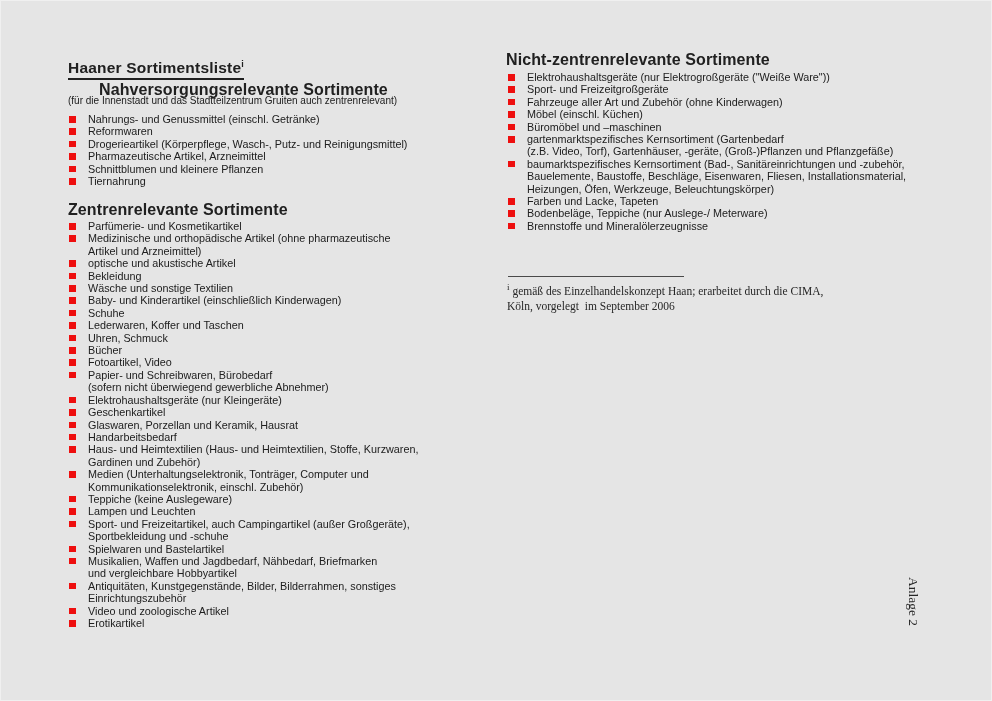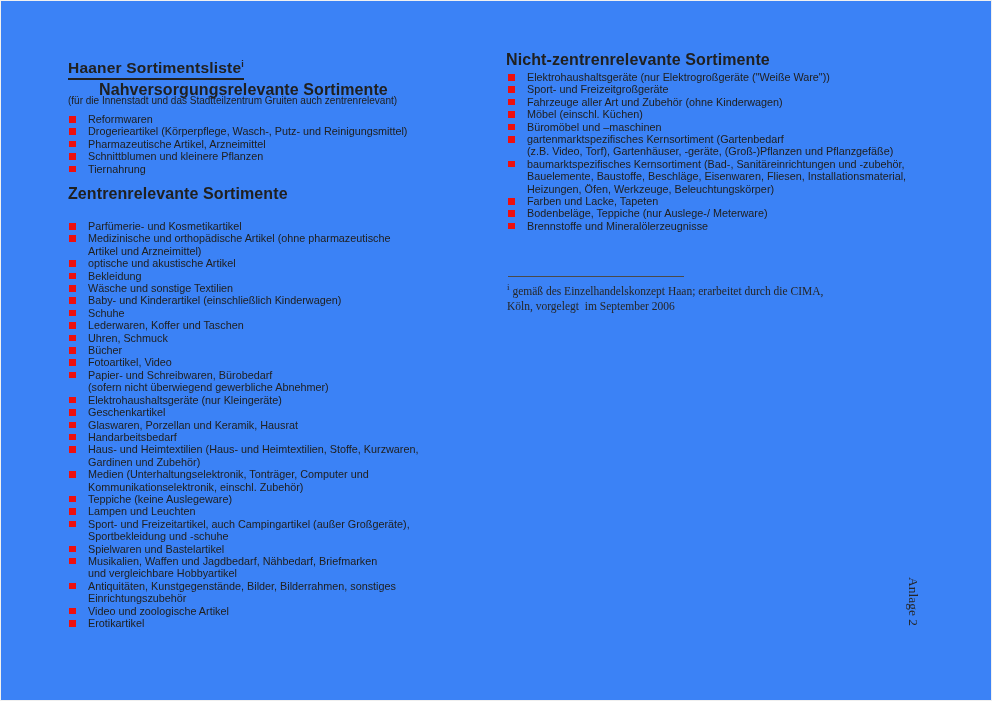--- a/index.html
+++ b/index.html
@@ -1,19 +1,19 @@
 <!DOCTYPE html>
 <html style="--bullet-color: #ee0f0f;"><head>
 <meta charset="utf-8">
 <style>
   html,body { margin:0; padding:0; background:#fff; }
   .page {
     position:relative;
     width:992px; height:701px;
-    background:#3b82f6;
+    background:#e5e5e5;
     border:1px solid #f0f0f0;
     box-sizing:border-box;
     font-family:"Liberation Sans", sans-serif;
     color:#202020;
     overflow:hidden;
   }
   .doc-title {
     position:absolute; left:67px; top:48px;
     font-size:15.5px; font-weight:bold; letter-spacing:0.2px;
   }
@@ -25,21 +25,21 @@
   sup { font-size:9px; line-height:0; }
   .sec-heading {
     position:absolute; left:67px;
     font-size:16px; font-weight:bold; letter-spacing:0.1px;
   }
   #sec1-heading { top:80px;margin-left:31px; }
   #sec1-sub {
     position:absolute; left:67px; top:94px;
     font-size:10px;
   }
-  #sec2-heading { top:184px; }
+  #sec2-heading { top:200px; }
   #right-heading { left:505px; top:50px; }
   ul.items {
     list-style:none; margin:0; padding:0;
     position:absolute;
     font-size:10.8px; line-height:12.4px;
   }
   #list1 { left:67px; top:112px; width:425px; }
   #list2 { left:67px; top:219px; width:425px; }
   #right-list { left:506px; top:70px;  width:468px; }
   .item { position:relative; padding-left:20px; }
@@ -75,20 +75,24 @@
 
   <h1 class="doc-title">
     <span class="title-inner"><span>Haaner Sortimentsliste</span><sup>i</sup></span>
   </h1>
 
   <div class="sec-heading" id="sec1-heading">Nahversorgungsrelevante Sortimente</div>
   <div id="sec1-sub">(für die Innenstadt und das Stadtteilzentrum Gruiten auch zentrenrelevant)</div>
 
   <ul class="items" id="list1">
 
+      <li class="item">
+        <span class="bullet"></span>
+        <span class="item-text">Nahrungs- und Genussmittel (einschl. Getränke)</span>
+      </li>
 
       <li class="item">
         <span class="bullet"></span>
         <span class="item-text">Reformwaren</span>
       </li>
 
       <li class="item">
         <span class="bullet"></span>
         <span class="item-text">Drogerieartikel (Körperpflege, Wasch-, Putz- und Reinigungsmittel)</span>
       </li>

